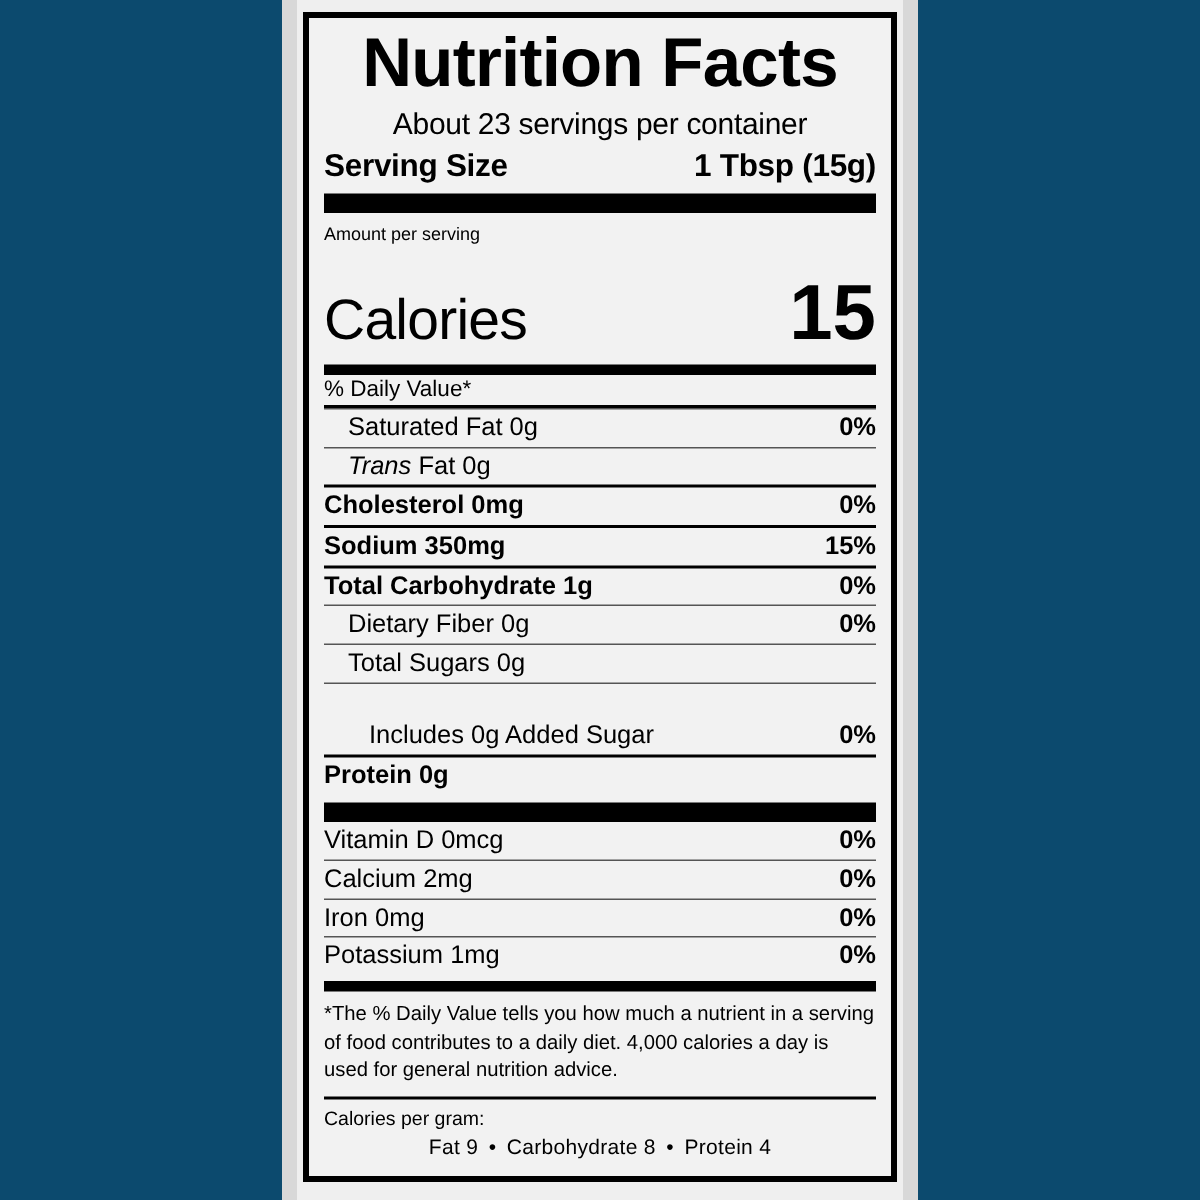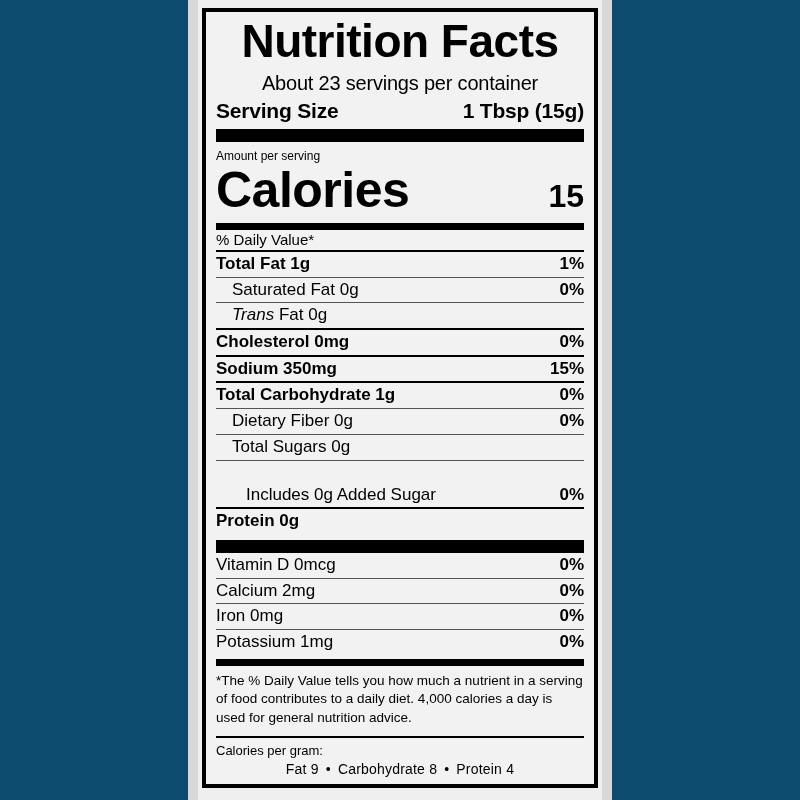--- a/index.html
+++ b/index.html
@@ -108,26 +108,27 @@
     font-weight: normal;
     margin-top: 7px;
   }
   .calories-row {
     display: flex;
     justify-content: space-between;
     align-items: baseline;
     margin-top: -2px;
   }
   .calories-label {
-    font-size: 50px;
-    font-weight: bold;
+    font-size: 38px;
+    font-weight: normal;
     letter-spacing: -0.5px;
+    margin-top: 32px;
   }
   .calories-value {
-    font-size: 32px;
+    font-size: 52px;
     font-weight: bold;
   }
   .dv-header {
     text-align: left;
     font-size: 15px;
     font-weight: normal;
     margin-top: 1px;
     margin-bottom: 2px;
   }
 
@@ -190,24 +191,20 @@
       <div class="calories-row">
         <span class="calories-label">Calories</span>
         <span class="calories-value">15</span>
       </div>
 
       <div class="rule-med"></div>
 
       <div class="dv-header">% Daily Value*</div>
 
       <div class="rule-thin"></div>
-      <div class="nrow">
-        <span class="lbl bold">Total Fat 1g</span>
-        <span class="val">1%</span>
-      </div>
 
       <div class="rule-hair"></div>
       <div class="nrow">
         <span class="lbl ind1">Saturated Fat 0g</span>
         <span class="val">0%</span>
       </div>
 
       <div class="rule-hair"></div>
       <div class="nrow">
         <span class="lbl ind1"><span class="italic">Trans</span> Fat 0g</span>

